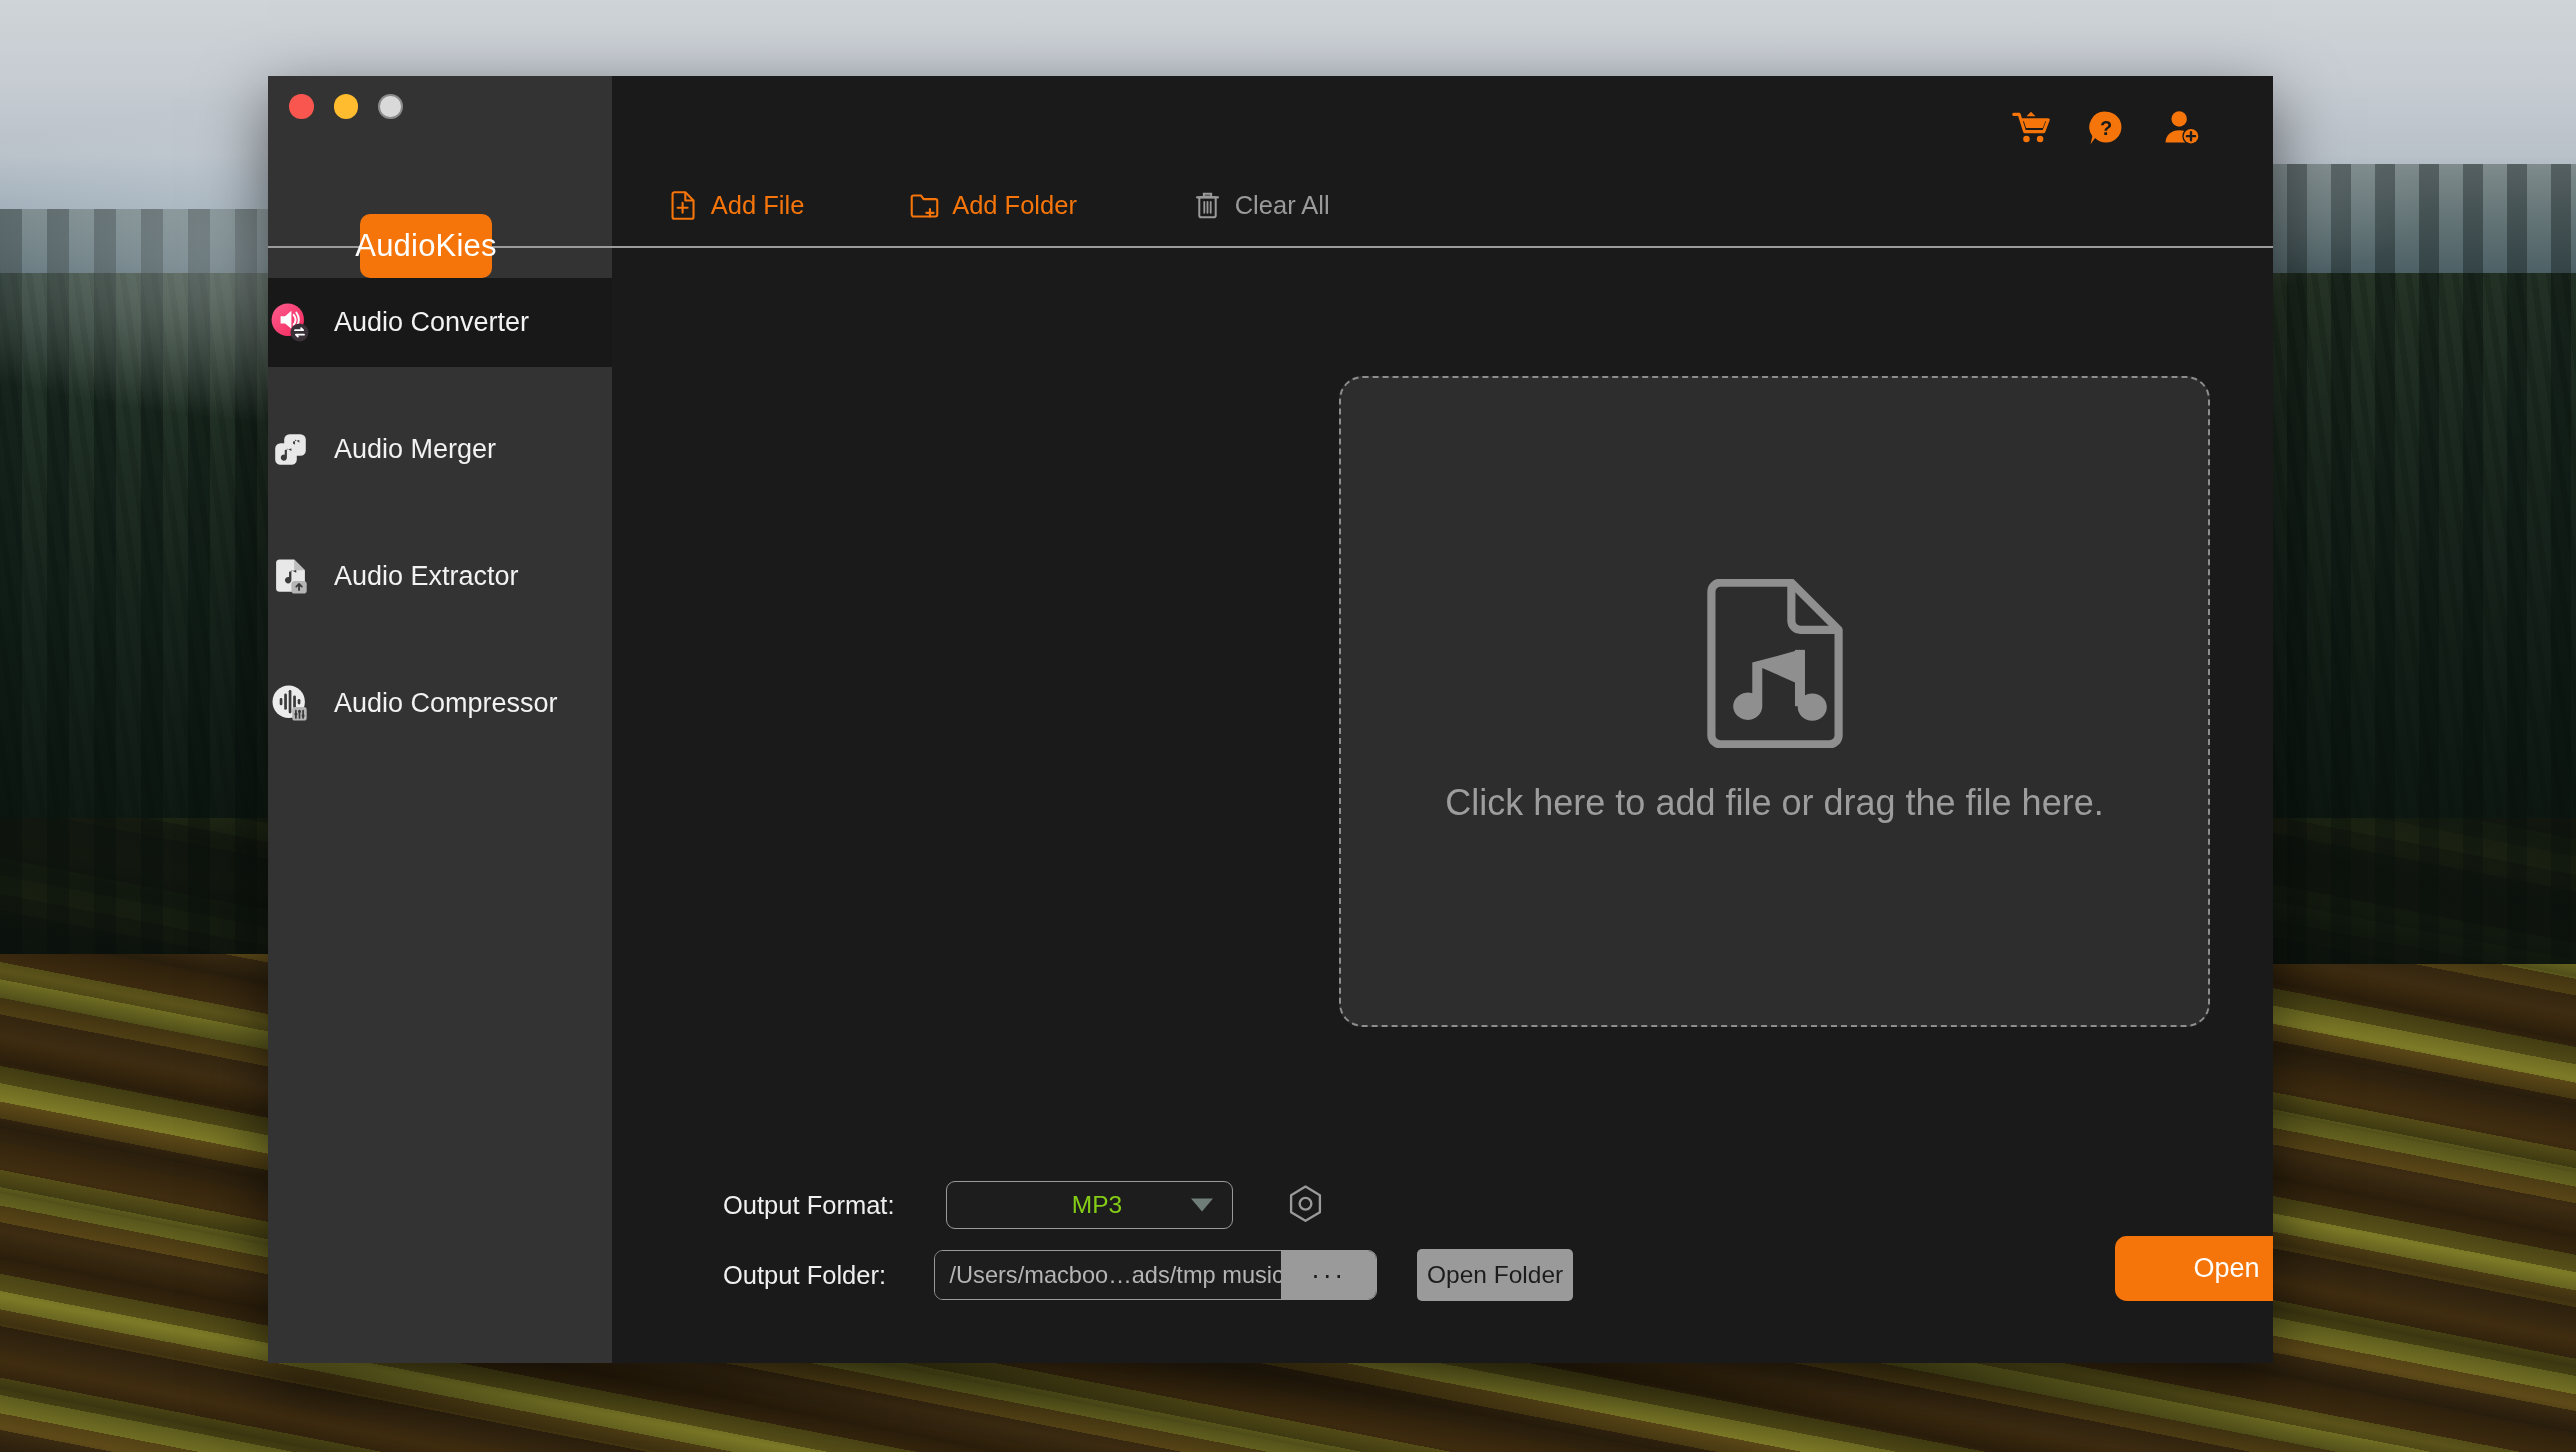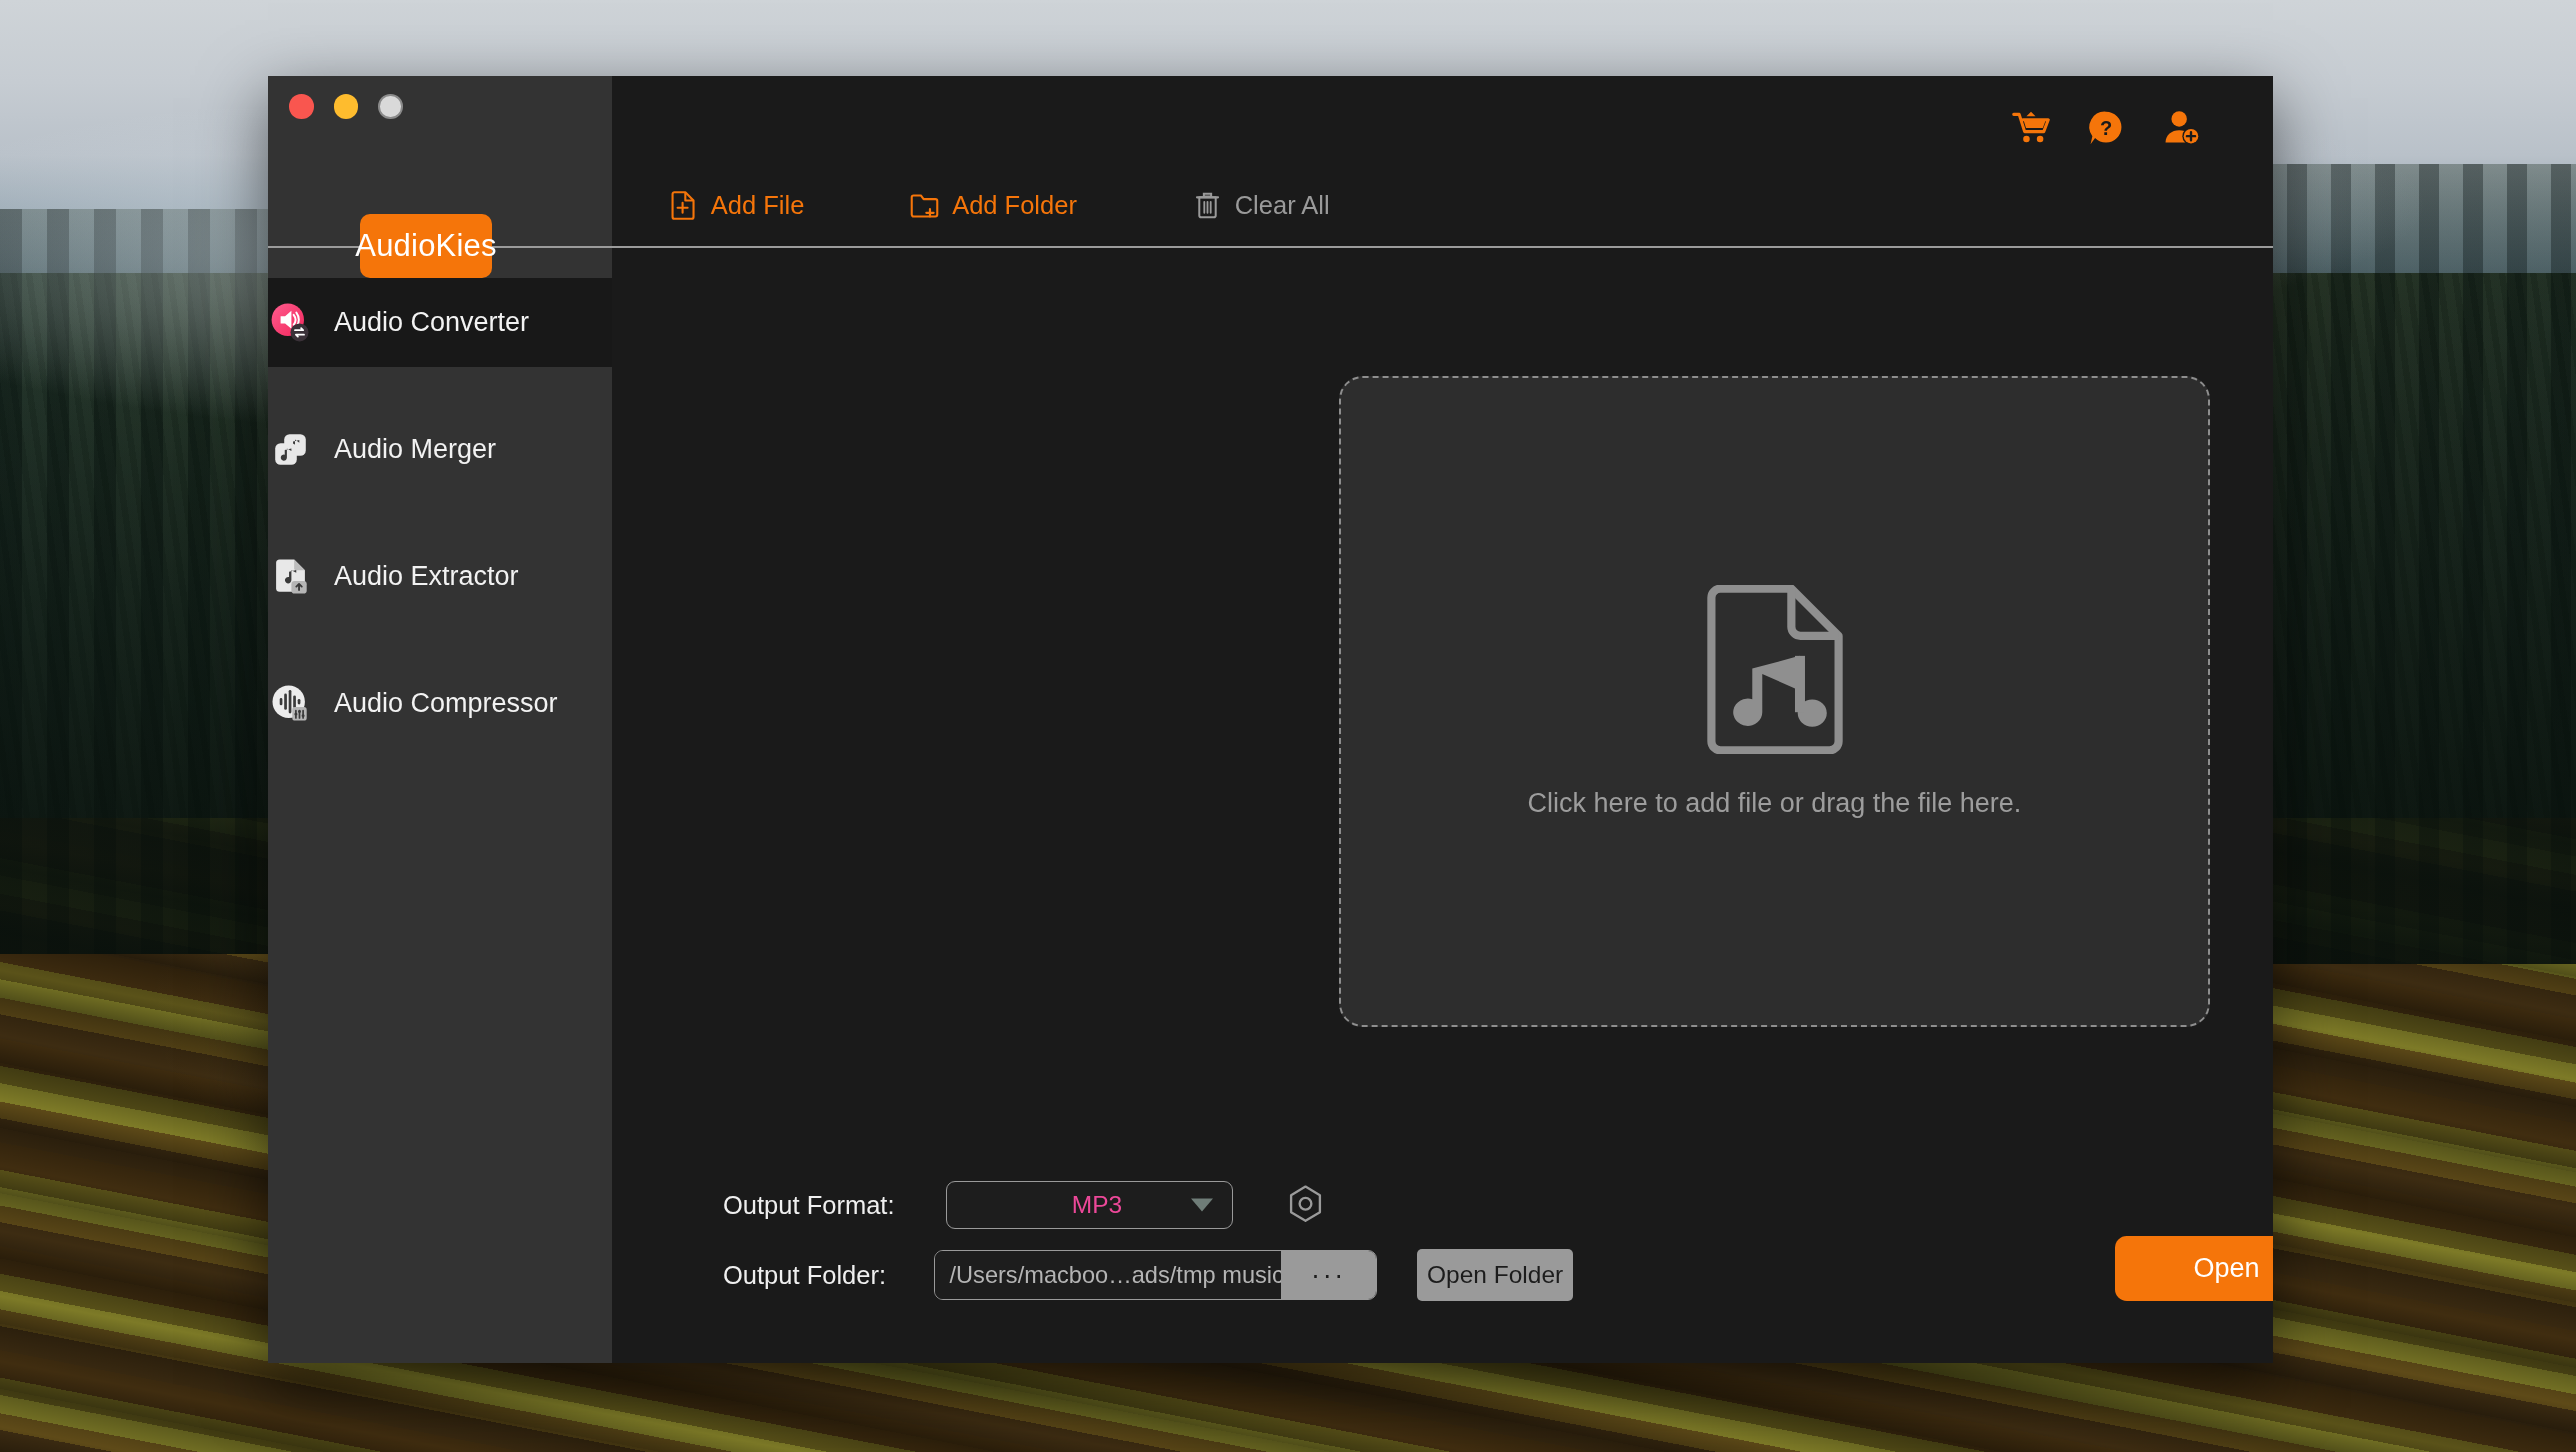--- a/index.html
+++ b/index.html
@@ -173,41 +173,41 @@
     width: 871px; height: 651px;
     background: #2d2d2d;
     border: 2.7px dashed #8e8e8e;
     border-radius: 23.6px;
     display: flex; flex-direction: column;
     align-items: center; justify-content: center;
     gap: 34px;
     cursor: pointer;
   }
   #dz-icon { width: 142px; height: 169px; }
-  #dz-text { color: #9d9d9d; font-size: 27px; }
+  #dz-text { color: #9d9d9d; font-size: 36px; }
 
   
   #out-format-row {
     position: absolute; left: 111px; top: 1105px;
     display: flex; align-items: center; gap: 12px;
   }
   #out-folder-row {
     position: absolute; left: 111px; top: 1173px;
     display: flex; align-items: center; gap: 0;
   }
   .out-label { color: #efefef; font-size: 25.5px; width: 211px; }
 
   #format-select {
     width: 287px; height: 48px;
     background: #1d1d1d;
     border: 1.8px solid #9a9a9a;
     border-radius: 9px;
     display: flex; align-items: center; justify-content: center;
     position: relative;
-    color: #ec4899; font-size: 24.5px;
+    color: #84cc16; font-size: 24.5px;
     cursor: pointer;
     padding-left: 15px;
   }
   #format-caret {
     position: absolute; right: 19px; top: 50%; transform: translateY(-50%);
     width: 0; height: 0;
     border-left: 11.8px solid transparent;
     border-right: 11.8px solid transparent;
     border-top: 13.6px solid #6f7d78;
   }

